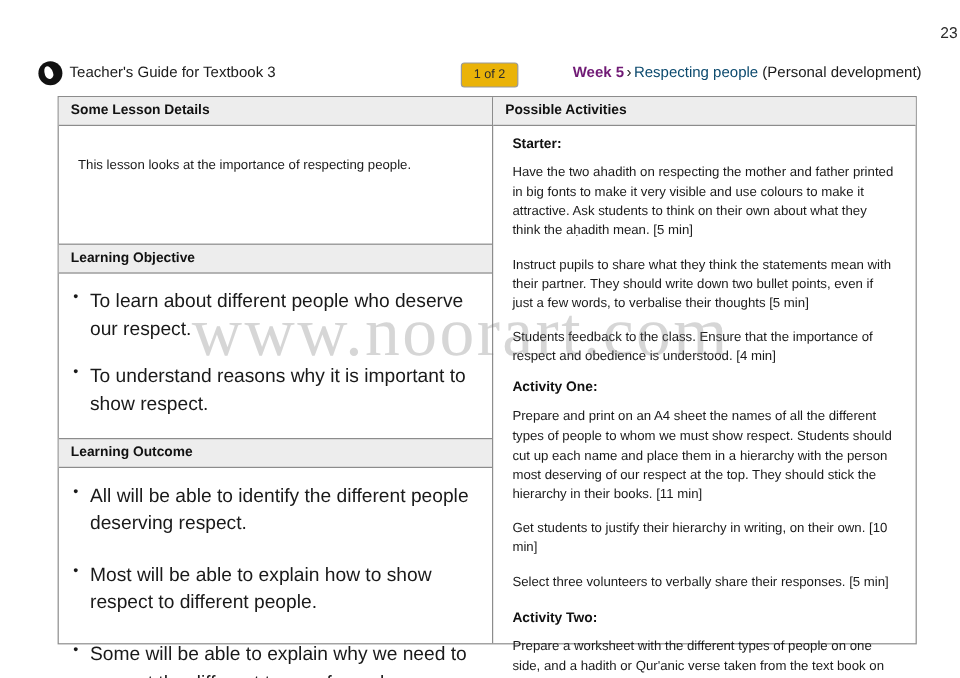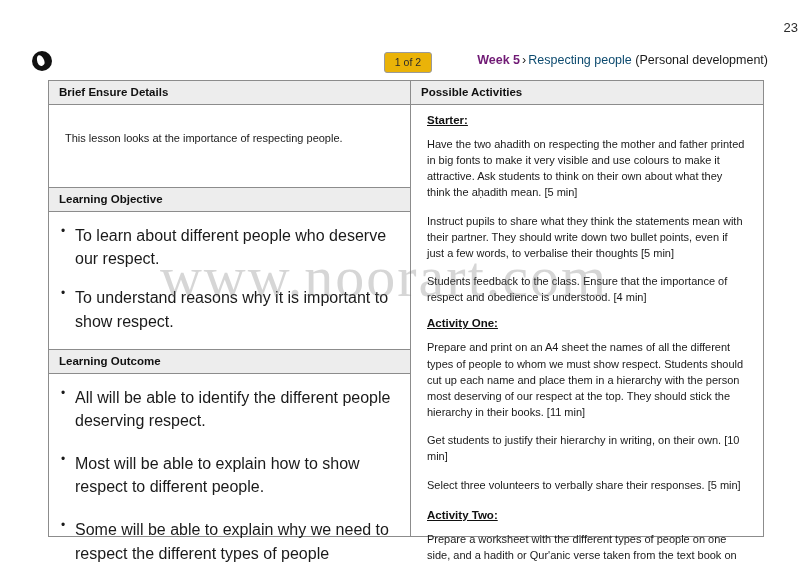--- a/index.html
+++ b/index.html
@@ -129,21 +129,21 @@
   .band.first { border-top: none; }
 
   .section-body {
     padding: 10px 14px 8px 14px;
     font-size: 11px;
     line-height: 1.45;
     color: #1a1a1a;
   }
   .section-body.intro {
     padding-top: 26px;
-    padding-bottom: 40px;
+    padding-bottom: 56px;
     padding-left: 16px;
   }
 
   ul.bullets {
     margin: 12px 0 14px 0;
     padding-left: 26px;
     list-style: none;
   }
   ul.bullets li {
     position: relative;
@@ -164,21 +164,20 @@
 
   
   .rc-body {
     padding: 9px 16px 8px 16px;
   }
   .rc-heading {
     font-weight: bold;
     font-size: 11.5px;
     color: #111111;
     margin: 0 0 10px 0;
-    text-decoration: underline;
   }
   .rc-heading.spaced { margin-top: 16px; }
   .rc-para {
     font-size: 11px;
     line-height: 1.47;
     margin: 0 0 12px 0;
     color: #1a1a1a;
   }
 
   
@@ -197,32 +196,33 @@
     user-select: none;
   }
 </style>
 </head>
 <body>
 
 <div class="page">
 
   <div class="header">
     <div class="logo-mark"></div>
+    <div class="guide-title">Teacher's Guide for Textbook 3</div>
     <div class="page-pill">1 of 2</div>
     <div class="week-line">
       <span class="wk">Week 5</span><span class="arrow">›</span><span class="topic">Respecting people</span>&nbsp;<span class="paren">(Personal development)</span>
     </div>
   </div>
 
   <div class="page-number">23</div>
 
   <div class="table">
 
     <div class="col-left">
-      <div class="band first">Brief Ensure Details</div>
+      <div class="band first">Some Lesson Details</div>
       <div class="section-body intro">This lesson looks at the importance of respecting people.</div>
 
       <div class="band">Learning Objective</div>
       <ul class="bullets">
         <li>To learn about different people who deserve our respect.</li>
         <li>To understand reasons why it is important to show respect.</li>
       </ul>
 
       <div class="band">Learning Outcome</div>
       <ul class="bullets tight">

